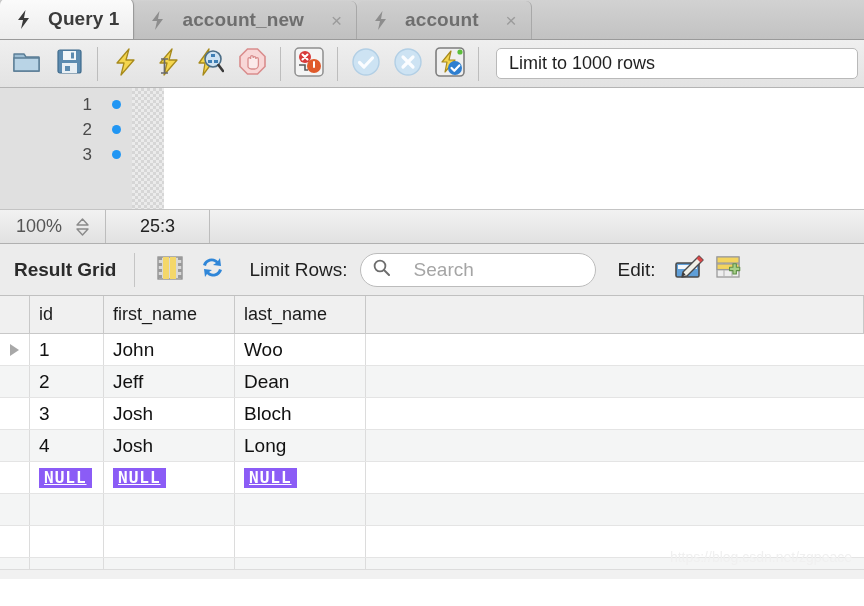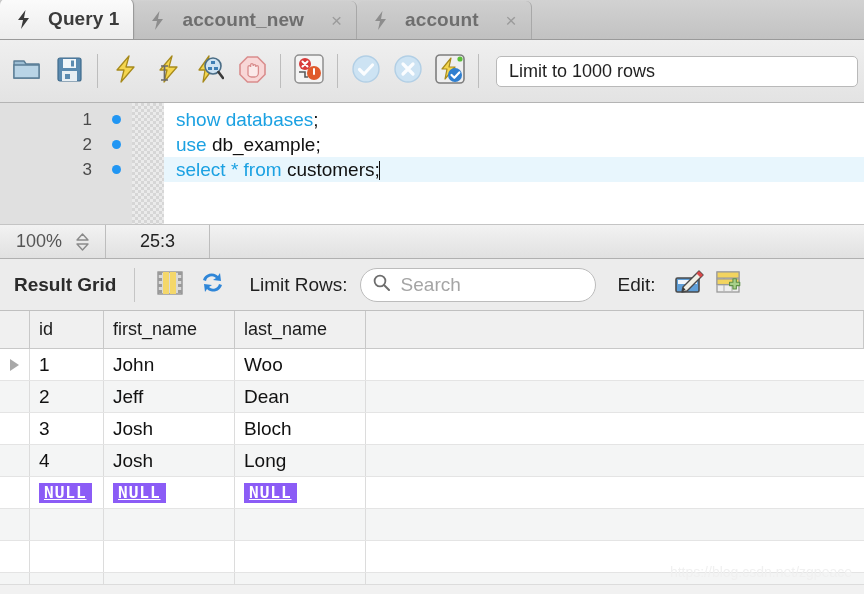--- a/index.html
+++ b/index.html
@@ -49,21 +49,21 @@
   .tab-label { font-size: 19px; font-weight: bold; letter-spacing: .1px; }
   .tab.active .tab-label { color: #3b3b3b; }
   .tab-close {
     font-size: 19px; font-weight: 500; color: #9b9b9b;
     margin-left: 10px; line-height: 1;
   }
   .bolt { width: 15px; height: 19px; flex: none; }
 
   
   .toolbar {
-    height: 63px;
+    height: 48px;
     background: linear-gradient(#efefef, #e3e3e3);
     border-bottom: 1px solid #b4b4b4;
     display: flex;
     align-items: center;
     padding: 0 6px;
     gap: 0;
   }
   .tb-btn {
     width: 42px; height: 40px;
     display: flex; align-items: center; justify-content: center;
@@ -189,21 +189,21 @@
   }
   .rg-sep { width: 1px; height: 34px; background: #c5c5c5; margin-right: 14px; flex: none; }
   .rg-icon { width: 42px; height: 42px; display: flex; align-items: center; justify-content: center; flex: none; }
   .filter-label { font-size: 19px; color: #1f1f1f; margin: 0 12px 0 16px; white-space: nowrap; }
   .search-box {
     width: 236px; height: 34px; flex: none;
     background: #fff;
     border: 1px solid #bcbcbc;
     border-radius: 17px;
     display: flex; align-items: center;
-    padding: 0 12px; gap: 11px;
+    padding: 0 12px; gap: 24px;
   }
   .search-ph { font-size: 19px; color: #a5a5a5; }
   .edit-group { display: flex; align-items: center; margin-left: 22px; }
   .edit-label { font-size: 19px; color: #1f1f1f; margin-right: 12px; }
 
   
   .grid {
     position: relative;
     height: 283px;
     background: #fff;
@@ -444,25 +444,20 @@
       <div class="dot-line">
           <span class="dot"></span>
         </div>
       <div class="dot-line">
           <span class="dot"></span>
         </div>
     </div>
 
     <div class="foldbar"></div>
 
-    <div class="code">
-      <div class="code-line"><span class="kw">show databases</span><span>;</span></div>
-      <div class="code-line"><span class="kw">use </span><span>db_example;</span></div>
-      <div class="code-line current"><span class="kw">select * from </span><span>customers;</span><span class="caret"></span></div>
-    </div>
 
   </div>
 
   <div class="statusbar">
     <div class="sb-zoom">
       <span>100%</span>
       <span class="stepper">
         <svg width="13" height="8" viewBox="0 0 13 8">
             <path d="M6.5 1 L12 7 L1 7 Z" fill="none" stroke="#8a8a8a" stroke-width="1.4" stroke-linejoin="round"></path>
           </svg>

